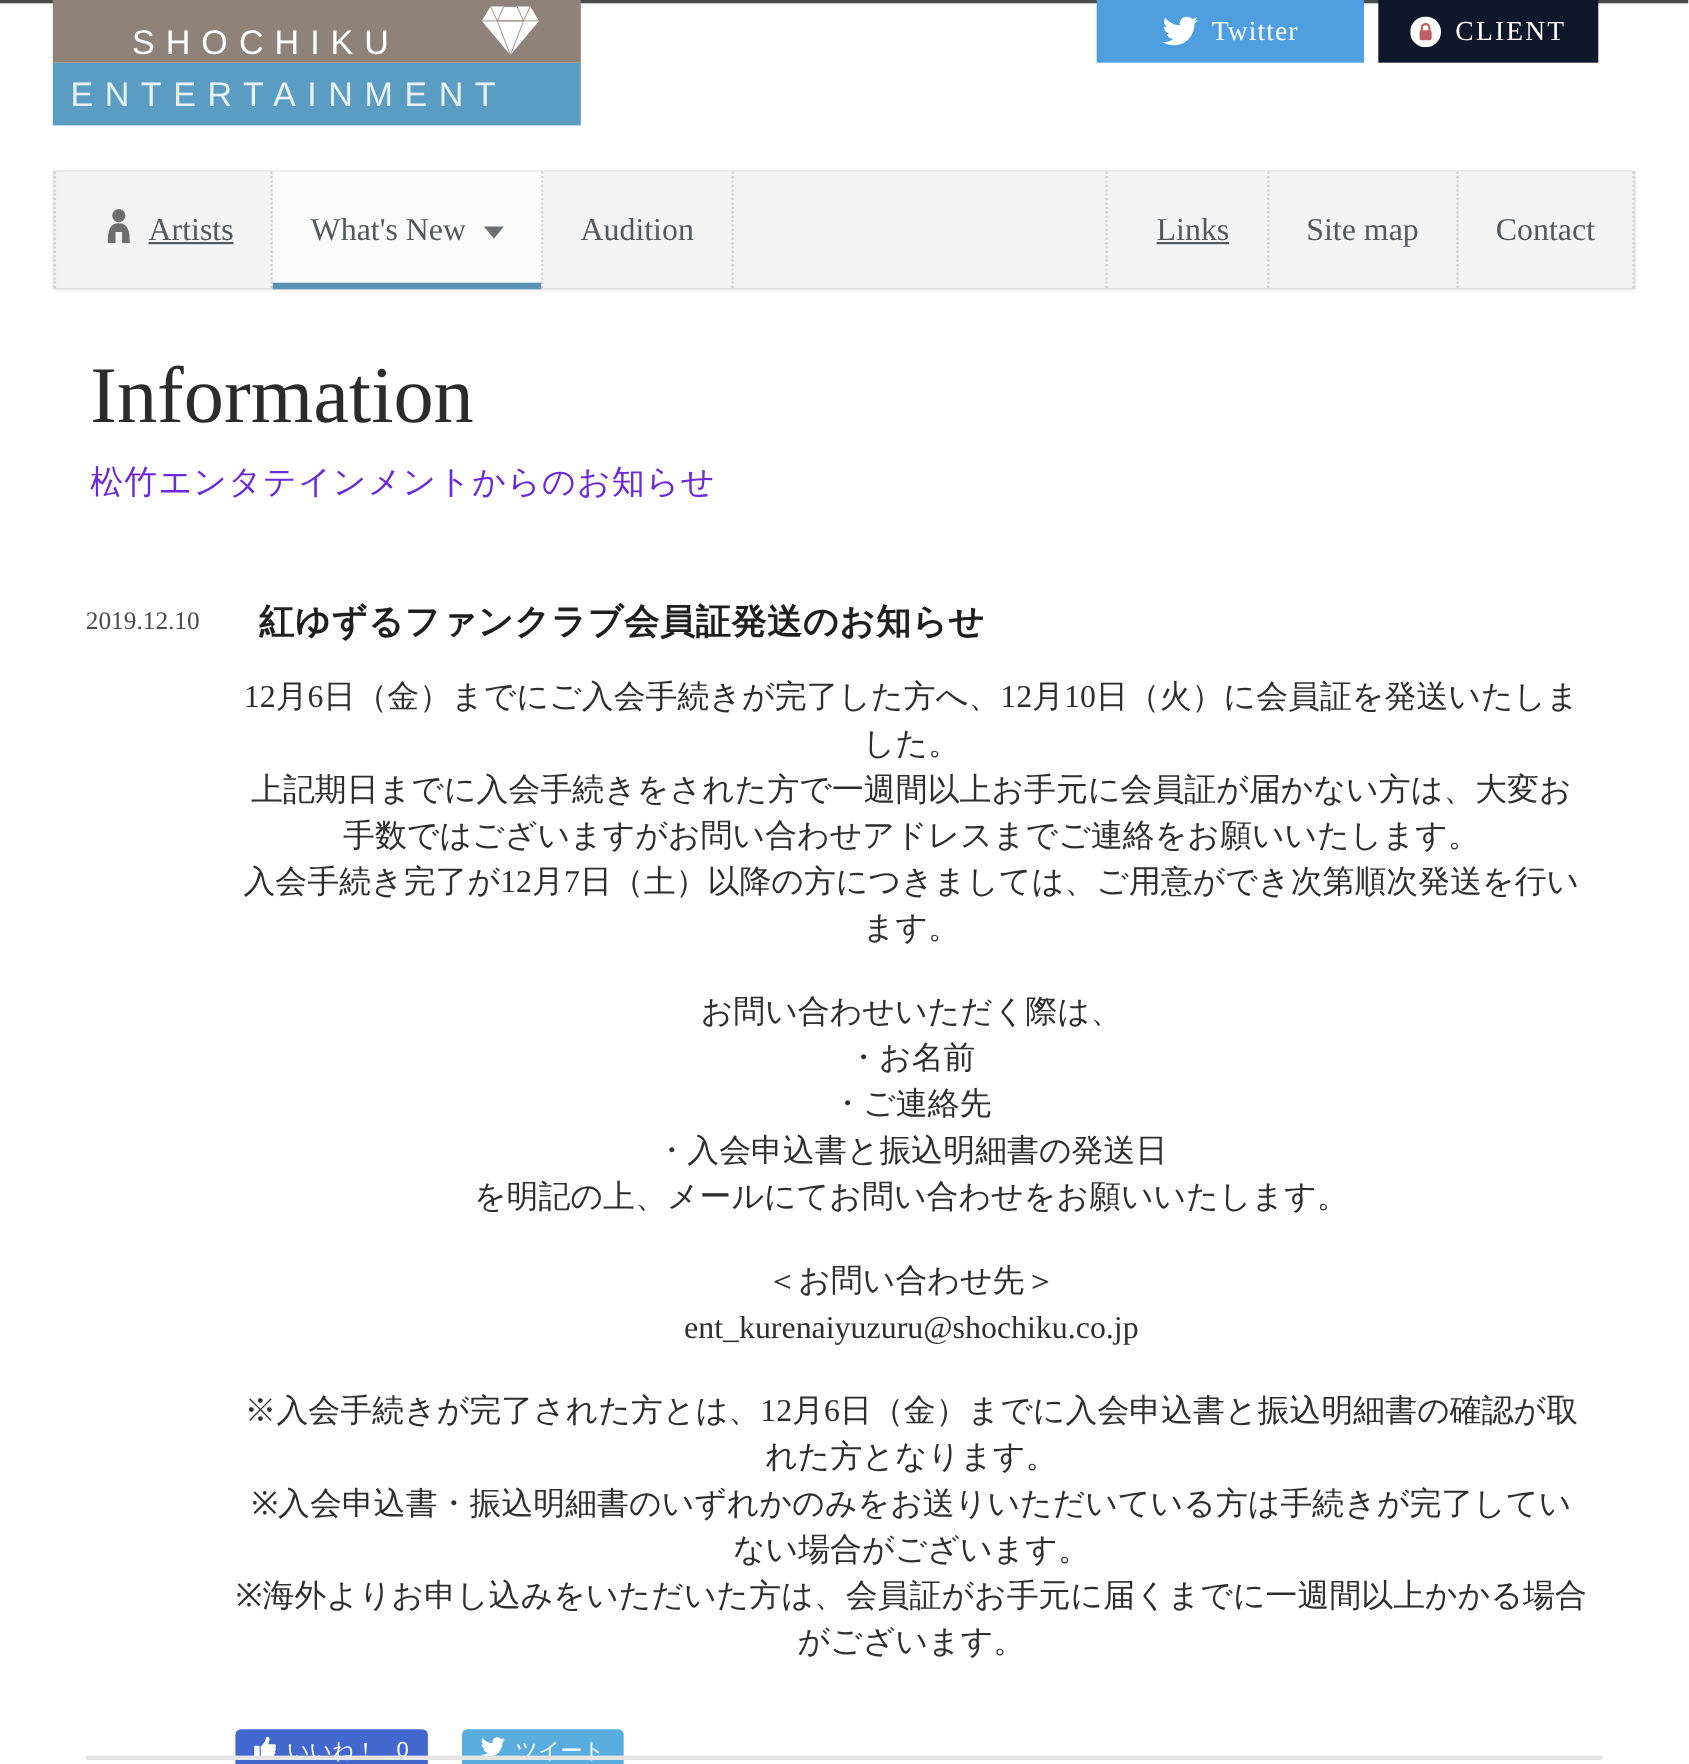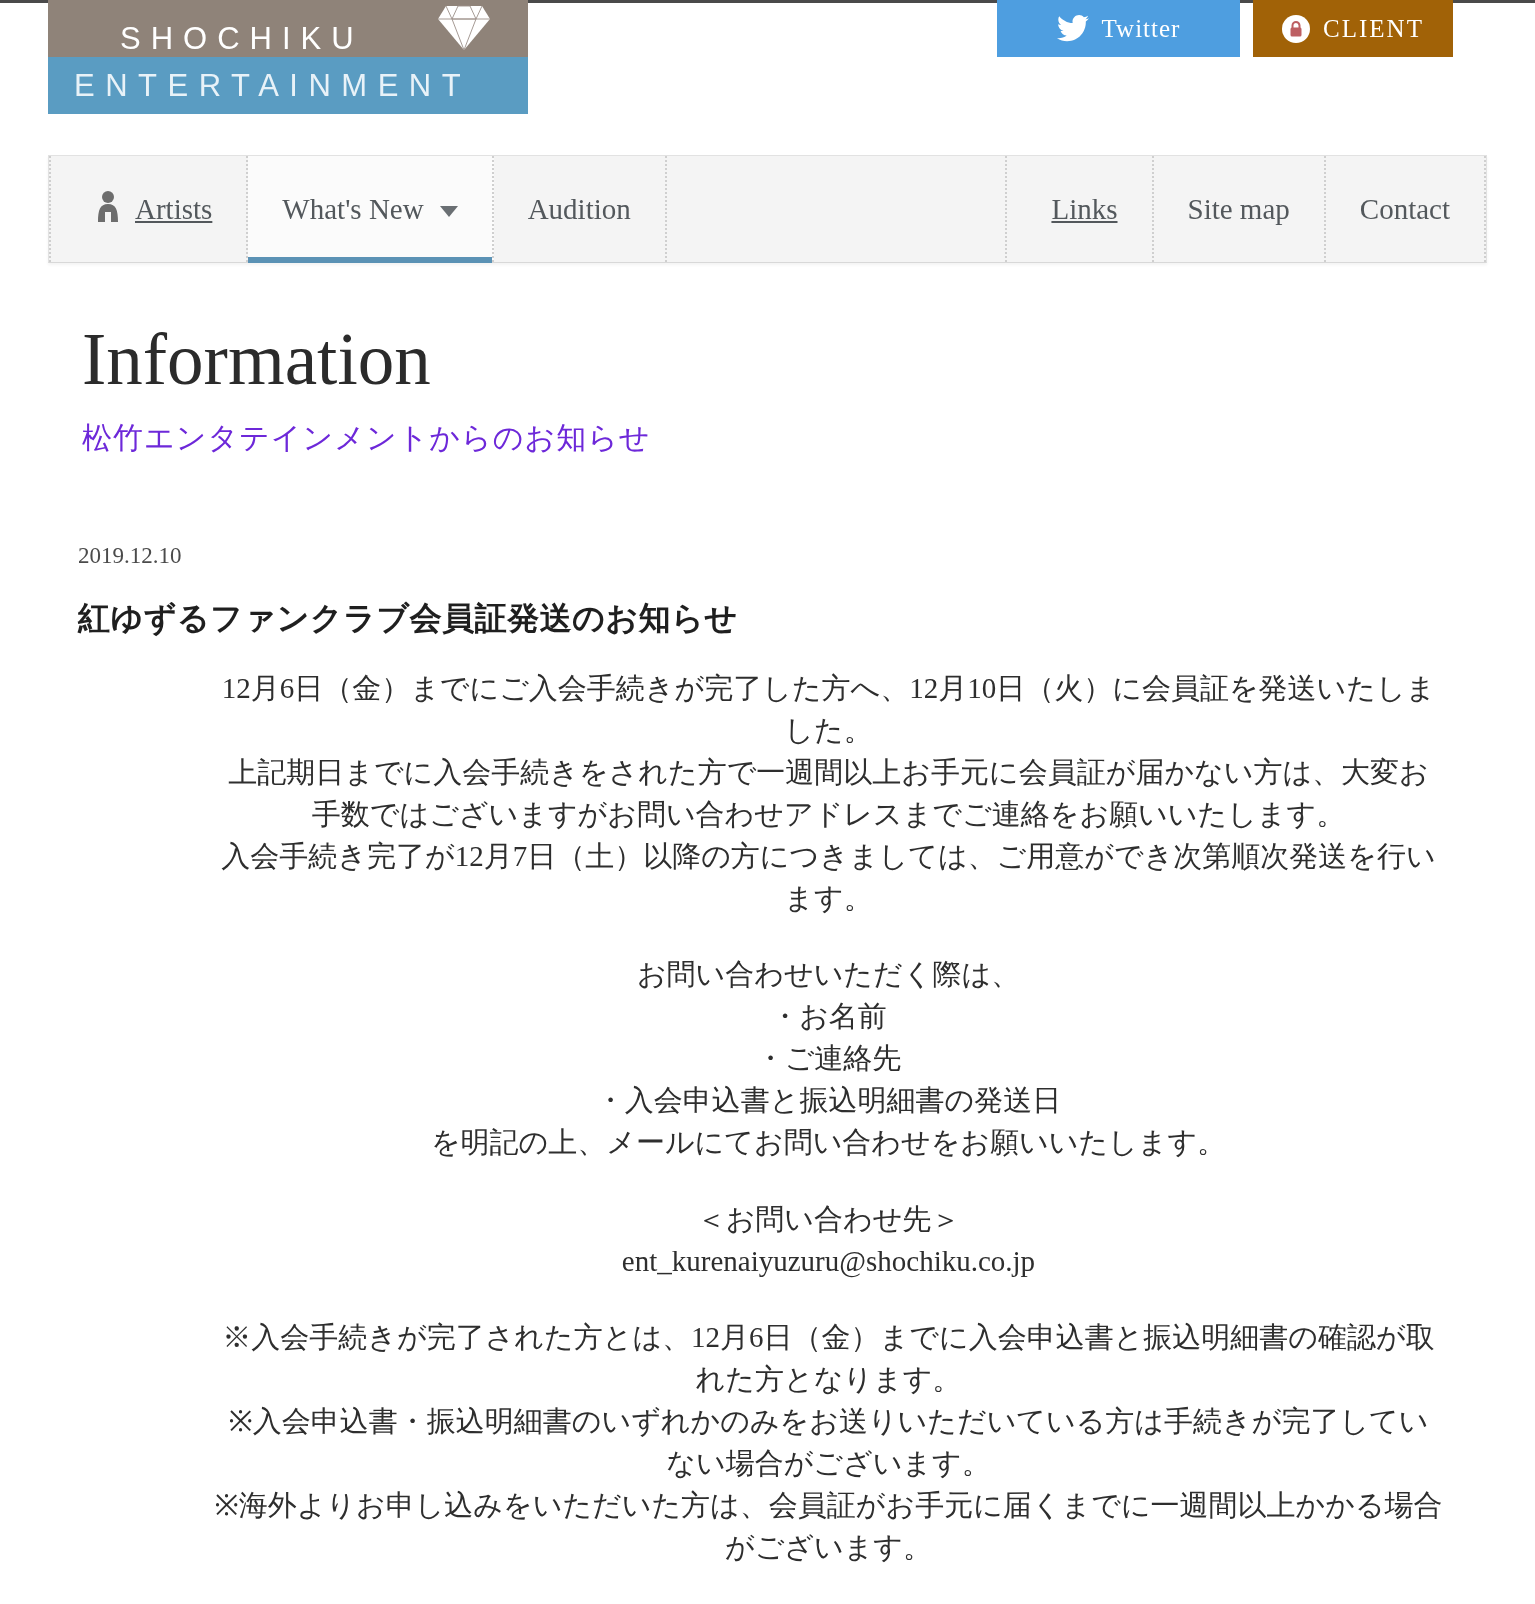--- a/index.html
+++ b/index.html
@@ -56,21 +56,21 @@
     width: 56px;
     height: 48px;
   }
   .logo-bottom {
     height: 57px;
     background: #5a9cc2;
     display: flex;
     align-items: center;
   }
   .logo-bottom .logo-word {
-    margin-left: 26px;
+    margin-left: 16px;
     color: #e8f2f8;
     font-family: "Liberation Sans", sans-serif;
     font-size: 31px;
     letter-spacing: 10.5px;
     font-weight: 400;
   }
 
   .top-actions {
     position: absolute;
     top: 0;
@@ -85,21 +85,21 @@
     justify-content: center;
     gap: 13px;
     height: 57px;
     color: #ffffff;
     font-size: 25px;
     letter-spacing: 1px;
     cursor: pointer;
     user-select: none;
   }
   .top-btn.twitter { background: #4e9ee0; width: 243px; }
-  .top-btn.client  { background: #a16207; width: 200px; margin-left: 3px; letter-spacing: 2px; align-items: center;}
+  .top-btn.client  { background: #0f172a; width: 200px; margin-left: 3px; letter-spacing: 2px; align-items: center;}
   .top-btn svg { display: block; }
 
   
   .nav-wrap {
     margin: 35px 48px 0 48px;
     height: 108px;
     background: #f4f4f4;
     border: 1px solid #e2e2e2;
     border-bottom: 1px solid #d8d8d8;
     box-shadow: 0 2px 3px rgba(0,0,0,0.05);
@@ -163,23 +163,22 @@
     letter-spacing: 1px;
   }
 
   
   .article {
     margin: 84px 0 0 0;
     padding: 0 92px 0 78px;
   }
   .article-head {
     display: flex;
-    align-items: flex-start;
+    align-items: center;
     gap: 28px;
-    flex-direction: column;
   }
   .article-date {
     font-size: 23px;
     color: #4b4b4b;
     white-space: nowrap;
     min-width: 130px;
   }
   .article-title {
     font-size: 32px;
     font-weight: bold;

